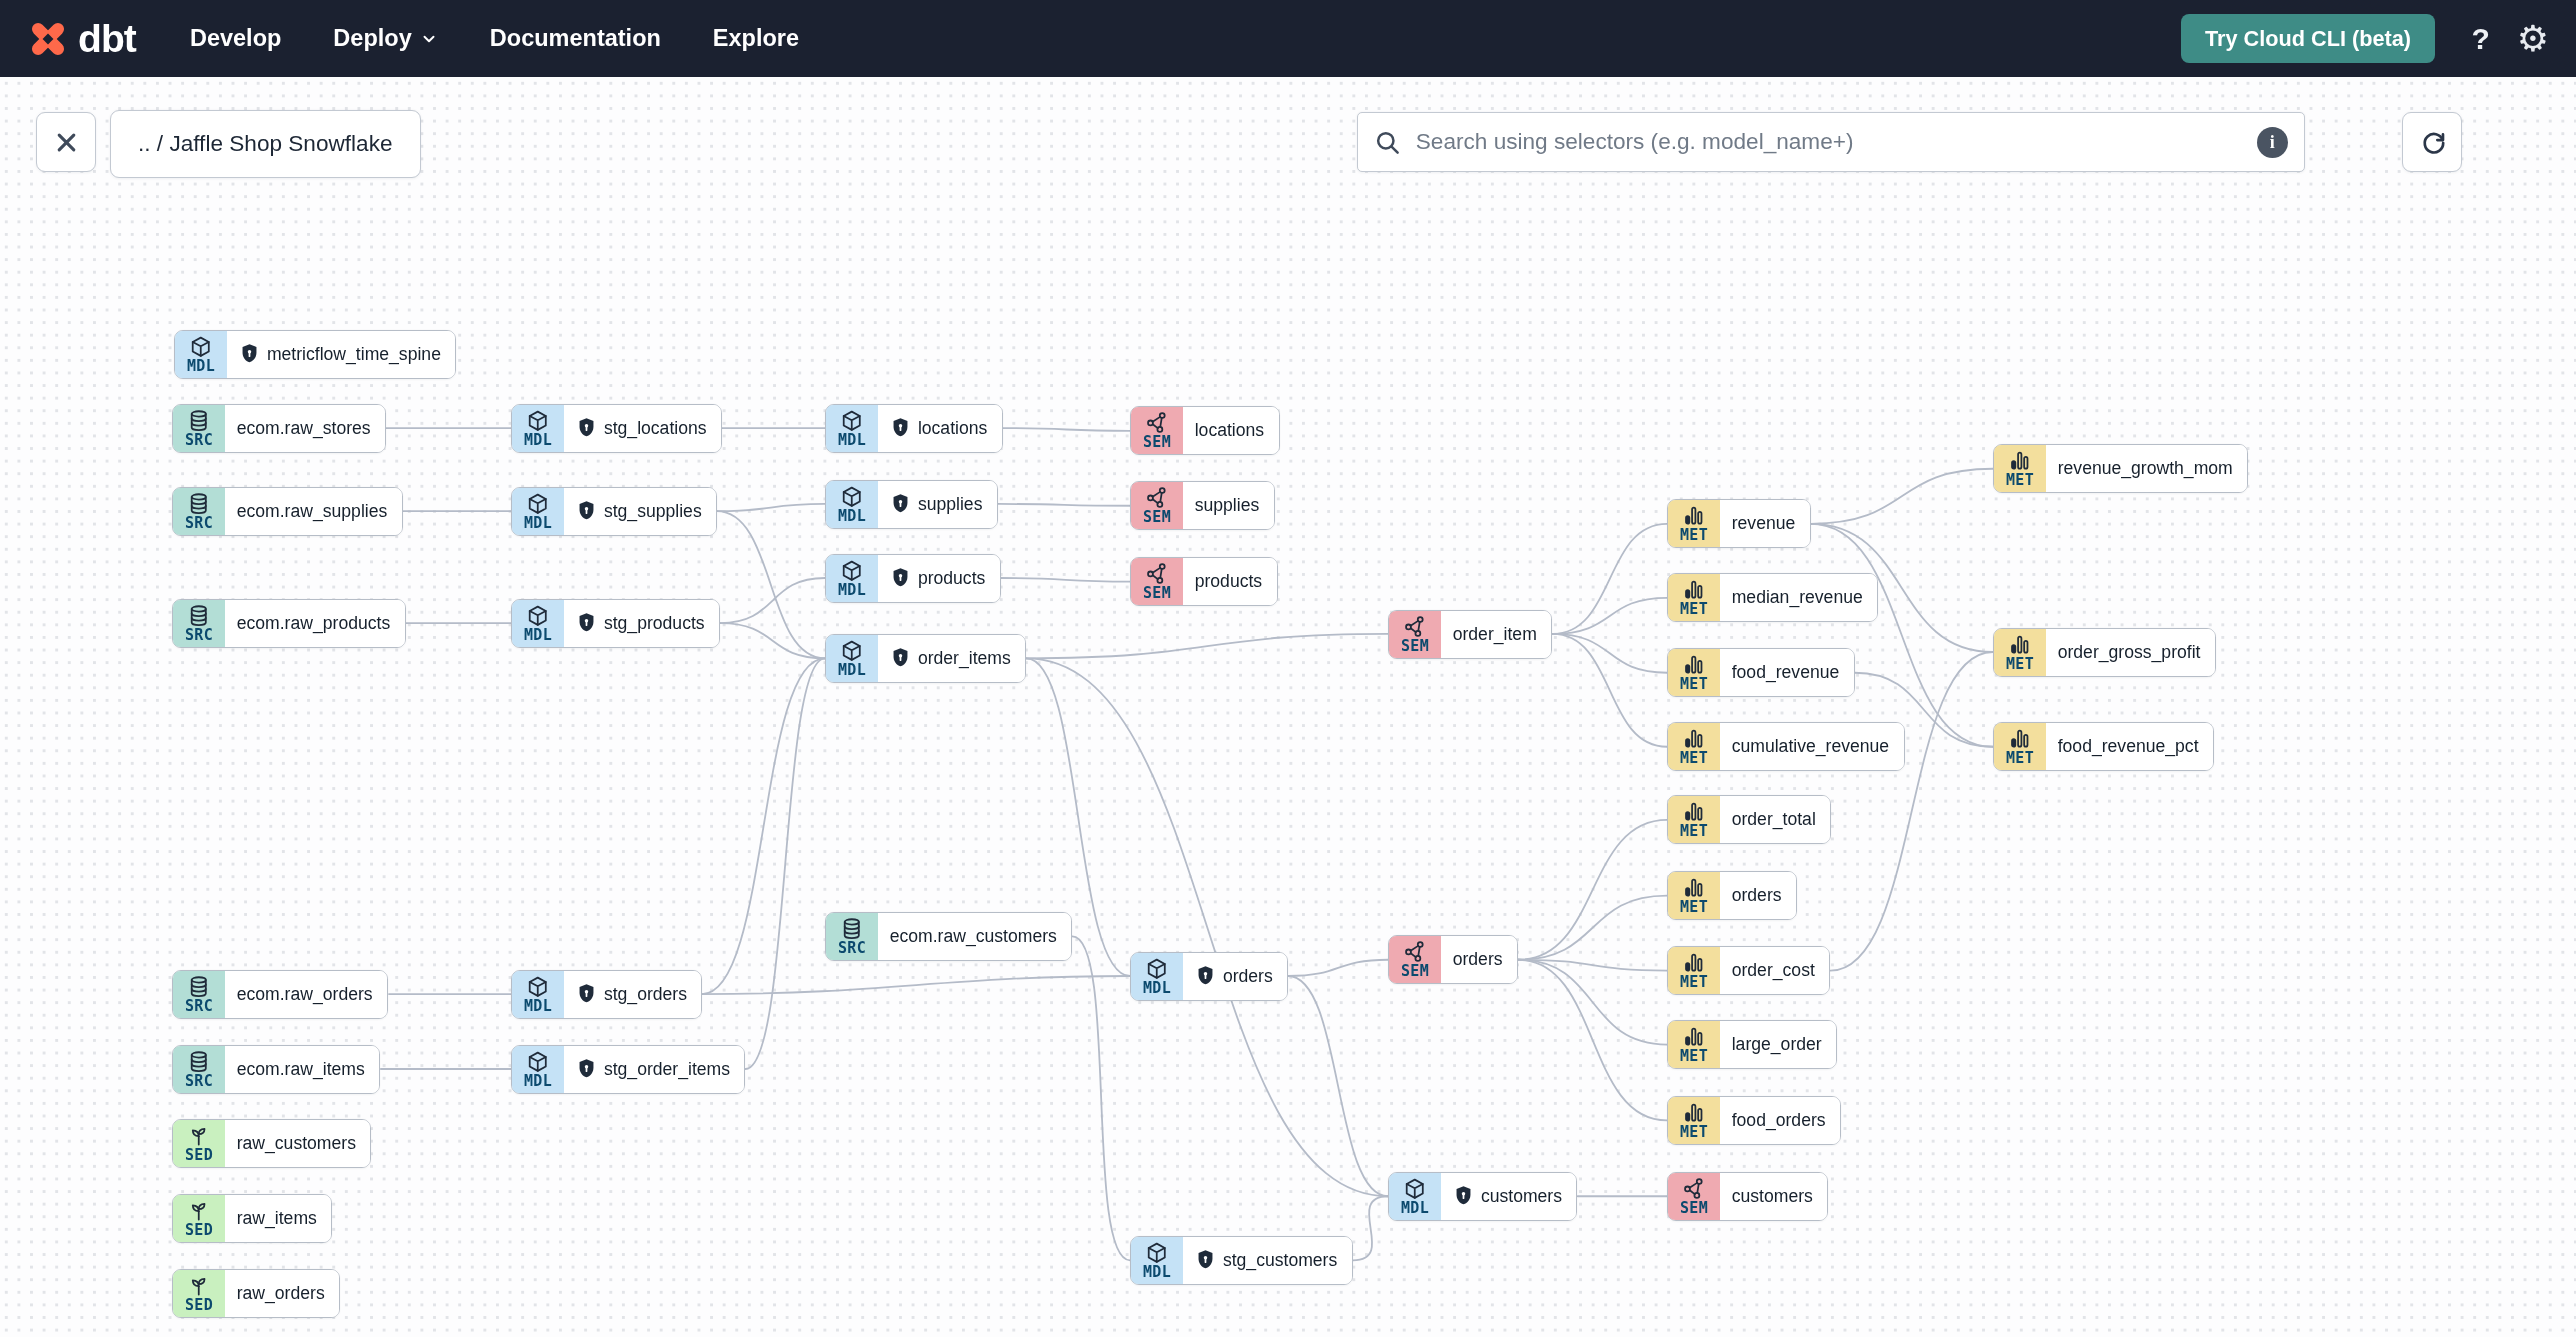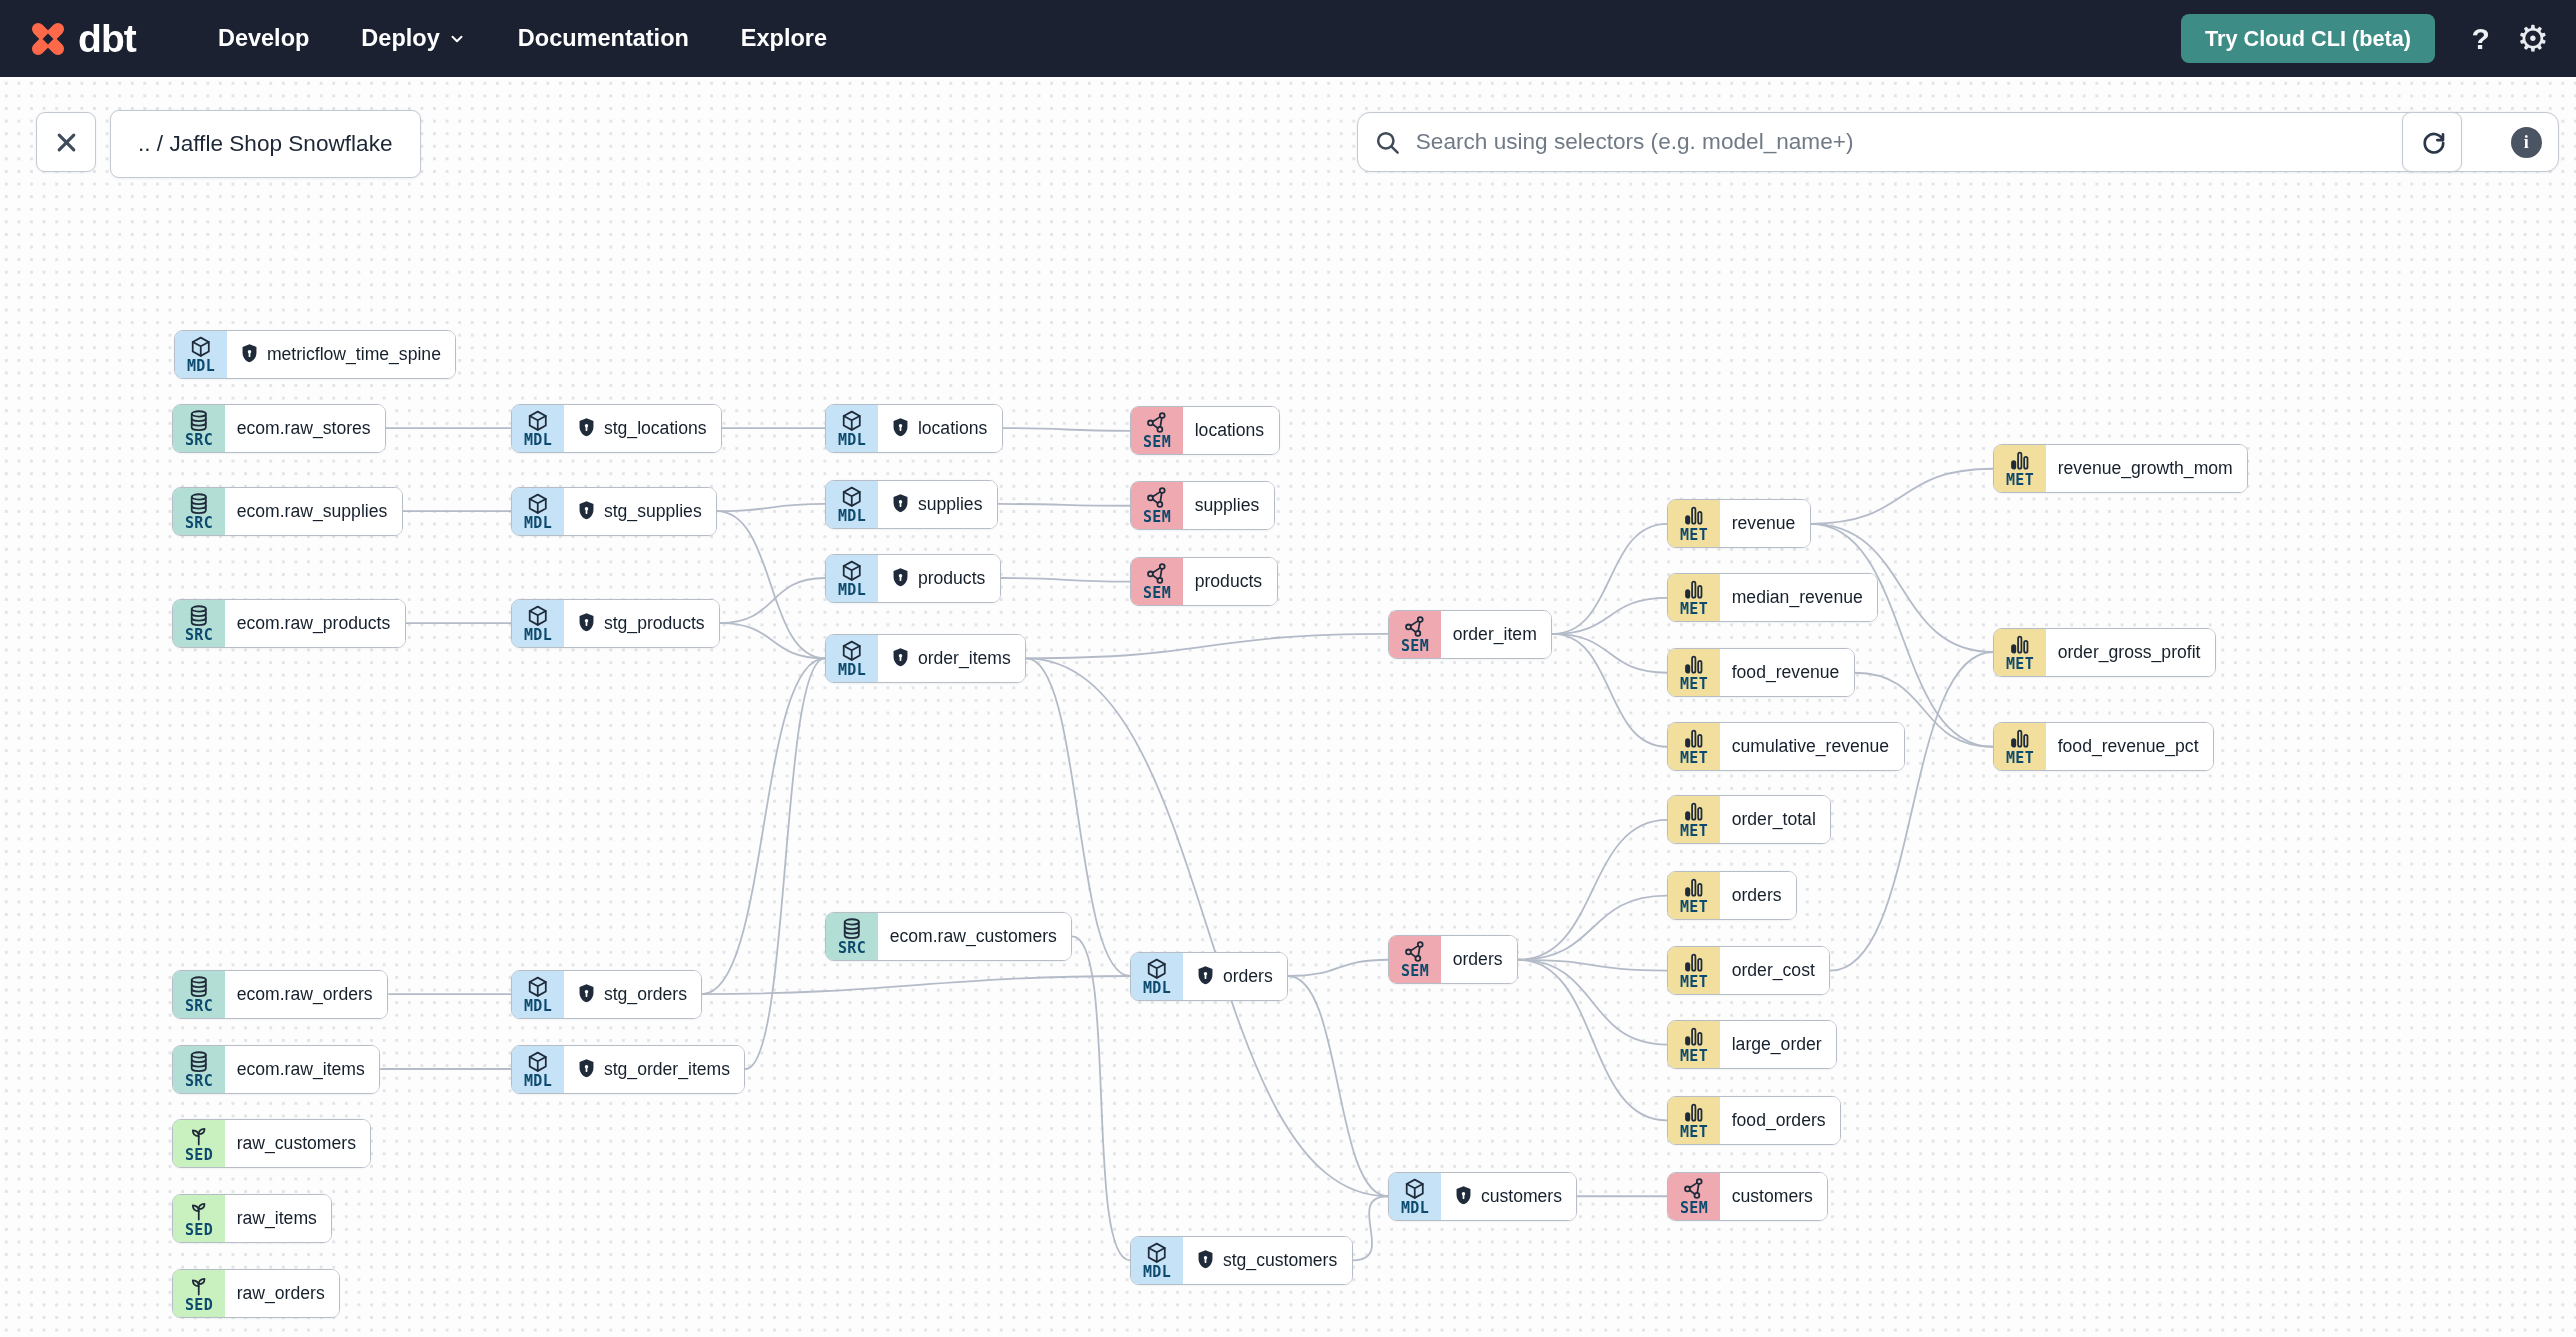--- a/index.html
+++ b/index.html
@@ -7,21 +7,21 @@
   :root{
     --nav-bg:#1b2130; --orange:#ff694a; --teal:#3e8c86; --edge:#b4bbc8;
     --node-border:#b6bdc7; --dot:#e2e4e8; --ink:#16202c;
   }
   .app{position:relative;width:2576px;height:1338px;overflow:hidden;
        font-family:"Liberation Sans",sans-serif;background:#fdfdfe;}
 
   
   .navbar{position:absolute;left:0;top:0;width:100%;height:77px;background:var(--nav-bg);
           display:flex;align-items:center;justify-content:space-between;padding:0 27px;z-index:20;}
-  .nav-left{display:flex;align-items:center;gap:82px;}
+  .nav-left{display:flex;align-items:center;gap:54px;}
   .logo{display:flex;align-items:center;gap:9px;cursor:pointer;}
   .logo-text{color:#fff;font-size:39px;font-weight:800;letter-spacing:-0.9px;line-height:1;}
   .nav-menu{display:flex;align-items:center;gap:52px;}
   .nav-item{color:#fff;font-size:23.5px;font-weight:600;display:flex;align-items:center;gap:8.1px;cursor:pointer;}
   .nav-right{display:flex;align-items:center;gap:27px;}
   .cta-btn{background:var(--teal);color:#fff;border:none;border-radius:8.1px;height:49px;
            padding:0 24.4px;font-size:21.7px;font-weight:600;font-family:inherit;cursor:pointer;}
   .proj{display:flex;align-items:center;gap:13.5px;color:#fff;font-size:23.5px;margin-left:12.6px;}
   .proj-account{font-weight:700;cursor:pointer;}
   .proj-sep{color:#8a93a6;font-weight:400;padding:0 1.8px;}
@@ -34,21 +34,21 @@
           background-image:radial-gradient(var(--dot) 1.5px, transparent 1.5px);
           background-size:12.6px 12.6px;cursor:grab;}
   #edges{position:absolute;left:0;top:0;width:2576px;height:1261px;z-index:1;}
   #nodes{position:absolute;left:0;top:0;width:100%;height:100%;z-index:2;}
 
   
   .tb{position:absolute;z-index:10;background:#fff;border:1.4px solid #c3c9d2;border-radius:9px;
       box-shadow:0 0.9px 2.7px rgba(22,32,44,.06);display:flex;align-items:center;}
   .tb-close{left:36px;top:35px;width:60px;height:60px;justify-content:center;cursor:pointer;}
   .tb-chip{left:110px;top:33px;height:68px;padding:0 27px;font-size:22.6px;color:#1d2735;cursor:pointer;}
-  .tb-search{left:1357px;top:35px;width:1202px;height:60px;border-radius:13px;padding:0 16.2px;gap:12.6px;}
+  .tb-search{left:1357px;top:35px;width:948px;height:60px;border-radius:5px;padding:0 16.2px;gap:12.6px;}
   .tb-search input{flex:1;border:none;outline:none;font-family:inherit;font-size:22.6px;color:#1d2735;background:transparent;}
   .tb-search input::placeholder{color:#707a87;}
   .info-chip{width:31px;height:31px;border-radius:50%;background:#4a5462;color:#fff;display:flex;
              align-items:center;justify-content:center;font-size:18px;font-weight:700;
              font-family:"Liberation Serif",serif;cursor:pointer;flex:0 0 auto;}
   .tb-refresh{left:2402px;top:35px;width:60px;height:60px;justify-content:center;cursor:pointer;}
 
   
   .node{position:absolute;height:49px;display:flex;align-items:stretch;background:#fff;
         border:1.4px solid var(--node-border);border-radius:9px;cursor:pointer;

